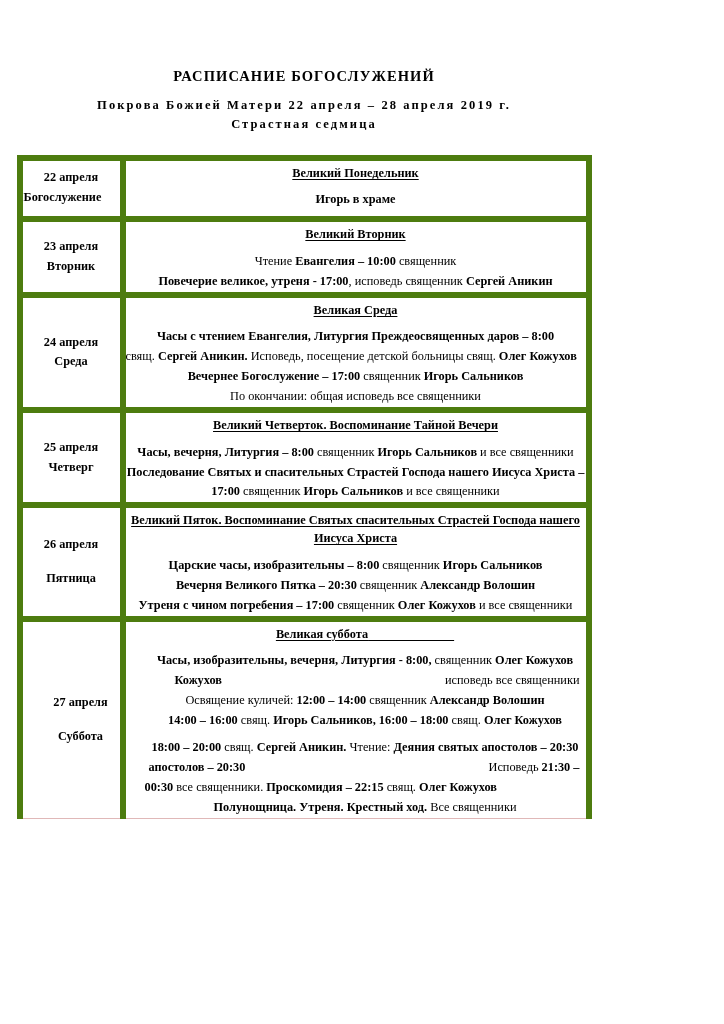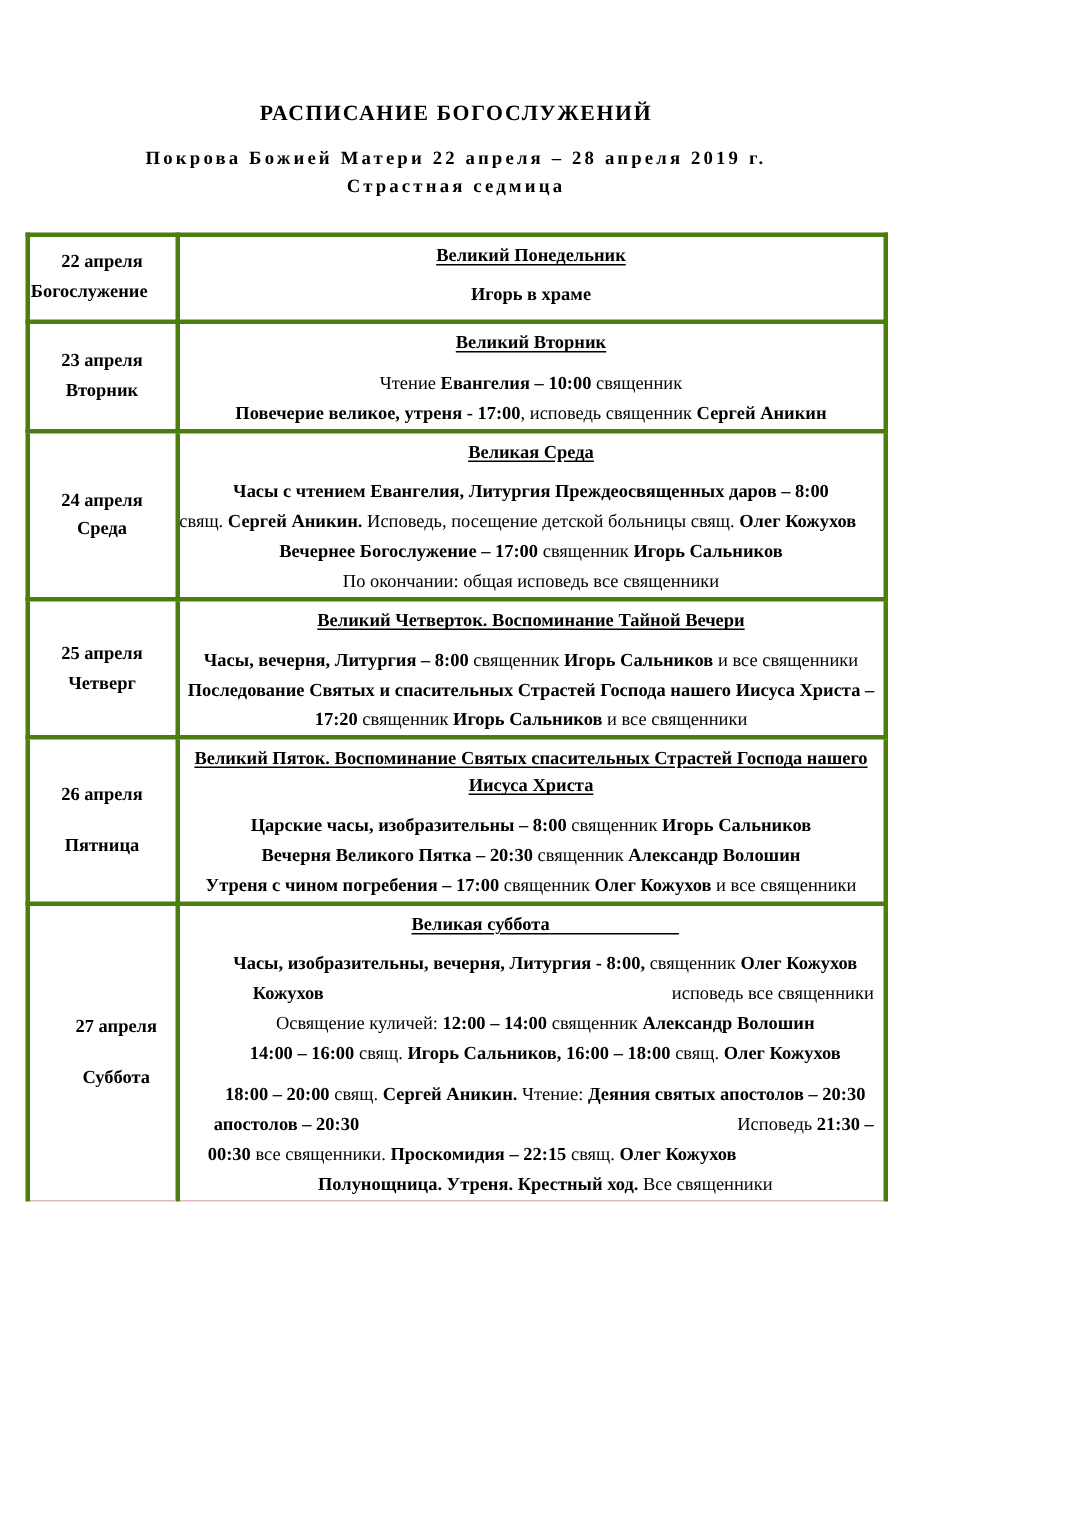--- a/index.html
+++ b/index.html
@@ -52,21 +52,21 @@
   .schedule-wrap {
     margin: 22px auto 0 auto;
     width: 575px;
   }
   table.schedule {
     border-collapse: collapse;
     width: 575px;
     table-layout: fixed;
   }
   table.schedule td {
-    border: 3px solid #4d7c0f;
+    border: 6px solid #4d7c0f;
     vertical-align: middle;
     padding: 0;
   }
   table.schedule tr:last-child td {
     border-bottom: 1px solid #e0b8b8;
     padding-left: 19px;
   }
   td.day-cell {
     width: 97px;
     text-align: center;
@@ -179,21 +179,21 @@
         </tr>
 
         <tr>
           <td class="day-cell">
             <span class="daydate">25 апреля</span>
             <span class="dayname">Четверг</span>
           </td>
           <td class="body-cell">
             <div class="ev-title"><u>Великий Четверток. Воспоминание Тайной Вечери</u></div>
             <div class="ev-line center"><b>Часы, вечерня, Литургия – 8:00</b><span class="reg"> священник </span><b>Игорь Сальников</b><span class="reg"> и все священники</span></div>
-            <div class="ev-line center"><b>Последование Святых и спасительных Страстей Господа нашего Иисуса Христа – 17:20</b><span class="reg"> священник  </span><b>Игорь Сальников</b><span class="reg"> и все священники</span></div>
+            <div class="ev-line center"><b>Последование Святых и спасительных Страстей Господа нашего Иисуса Христа – 17:00</b><span class="reg"> священник  </span><b>Игорь Сальников</b><span class="reg"> и все священники</span></div>
           </td>
         </tr>
 
         <tr>
           <td class="day-cell spaced">
             <span class="daydate">26 апреля</span>
             <span class="dayname">Пятница</span>
           </td>
           <td class="body-cell">
             <div class="ev-title"><u>Великий Пяток. Воспоминание Святых спасительных Страстей Господа нашего Иисуса Христа</u></div>

